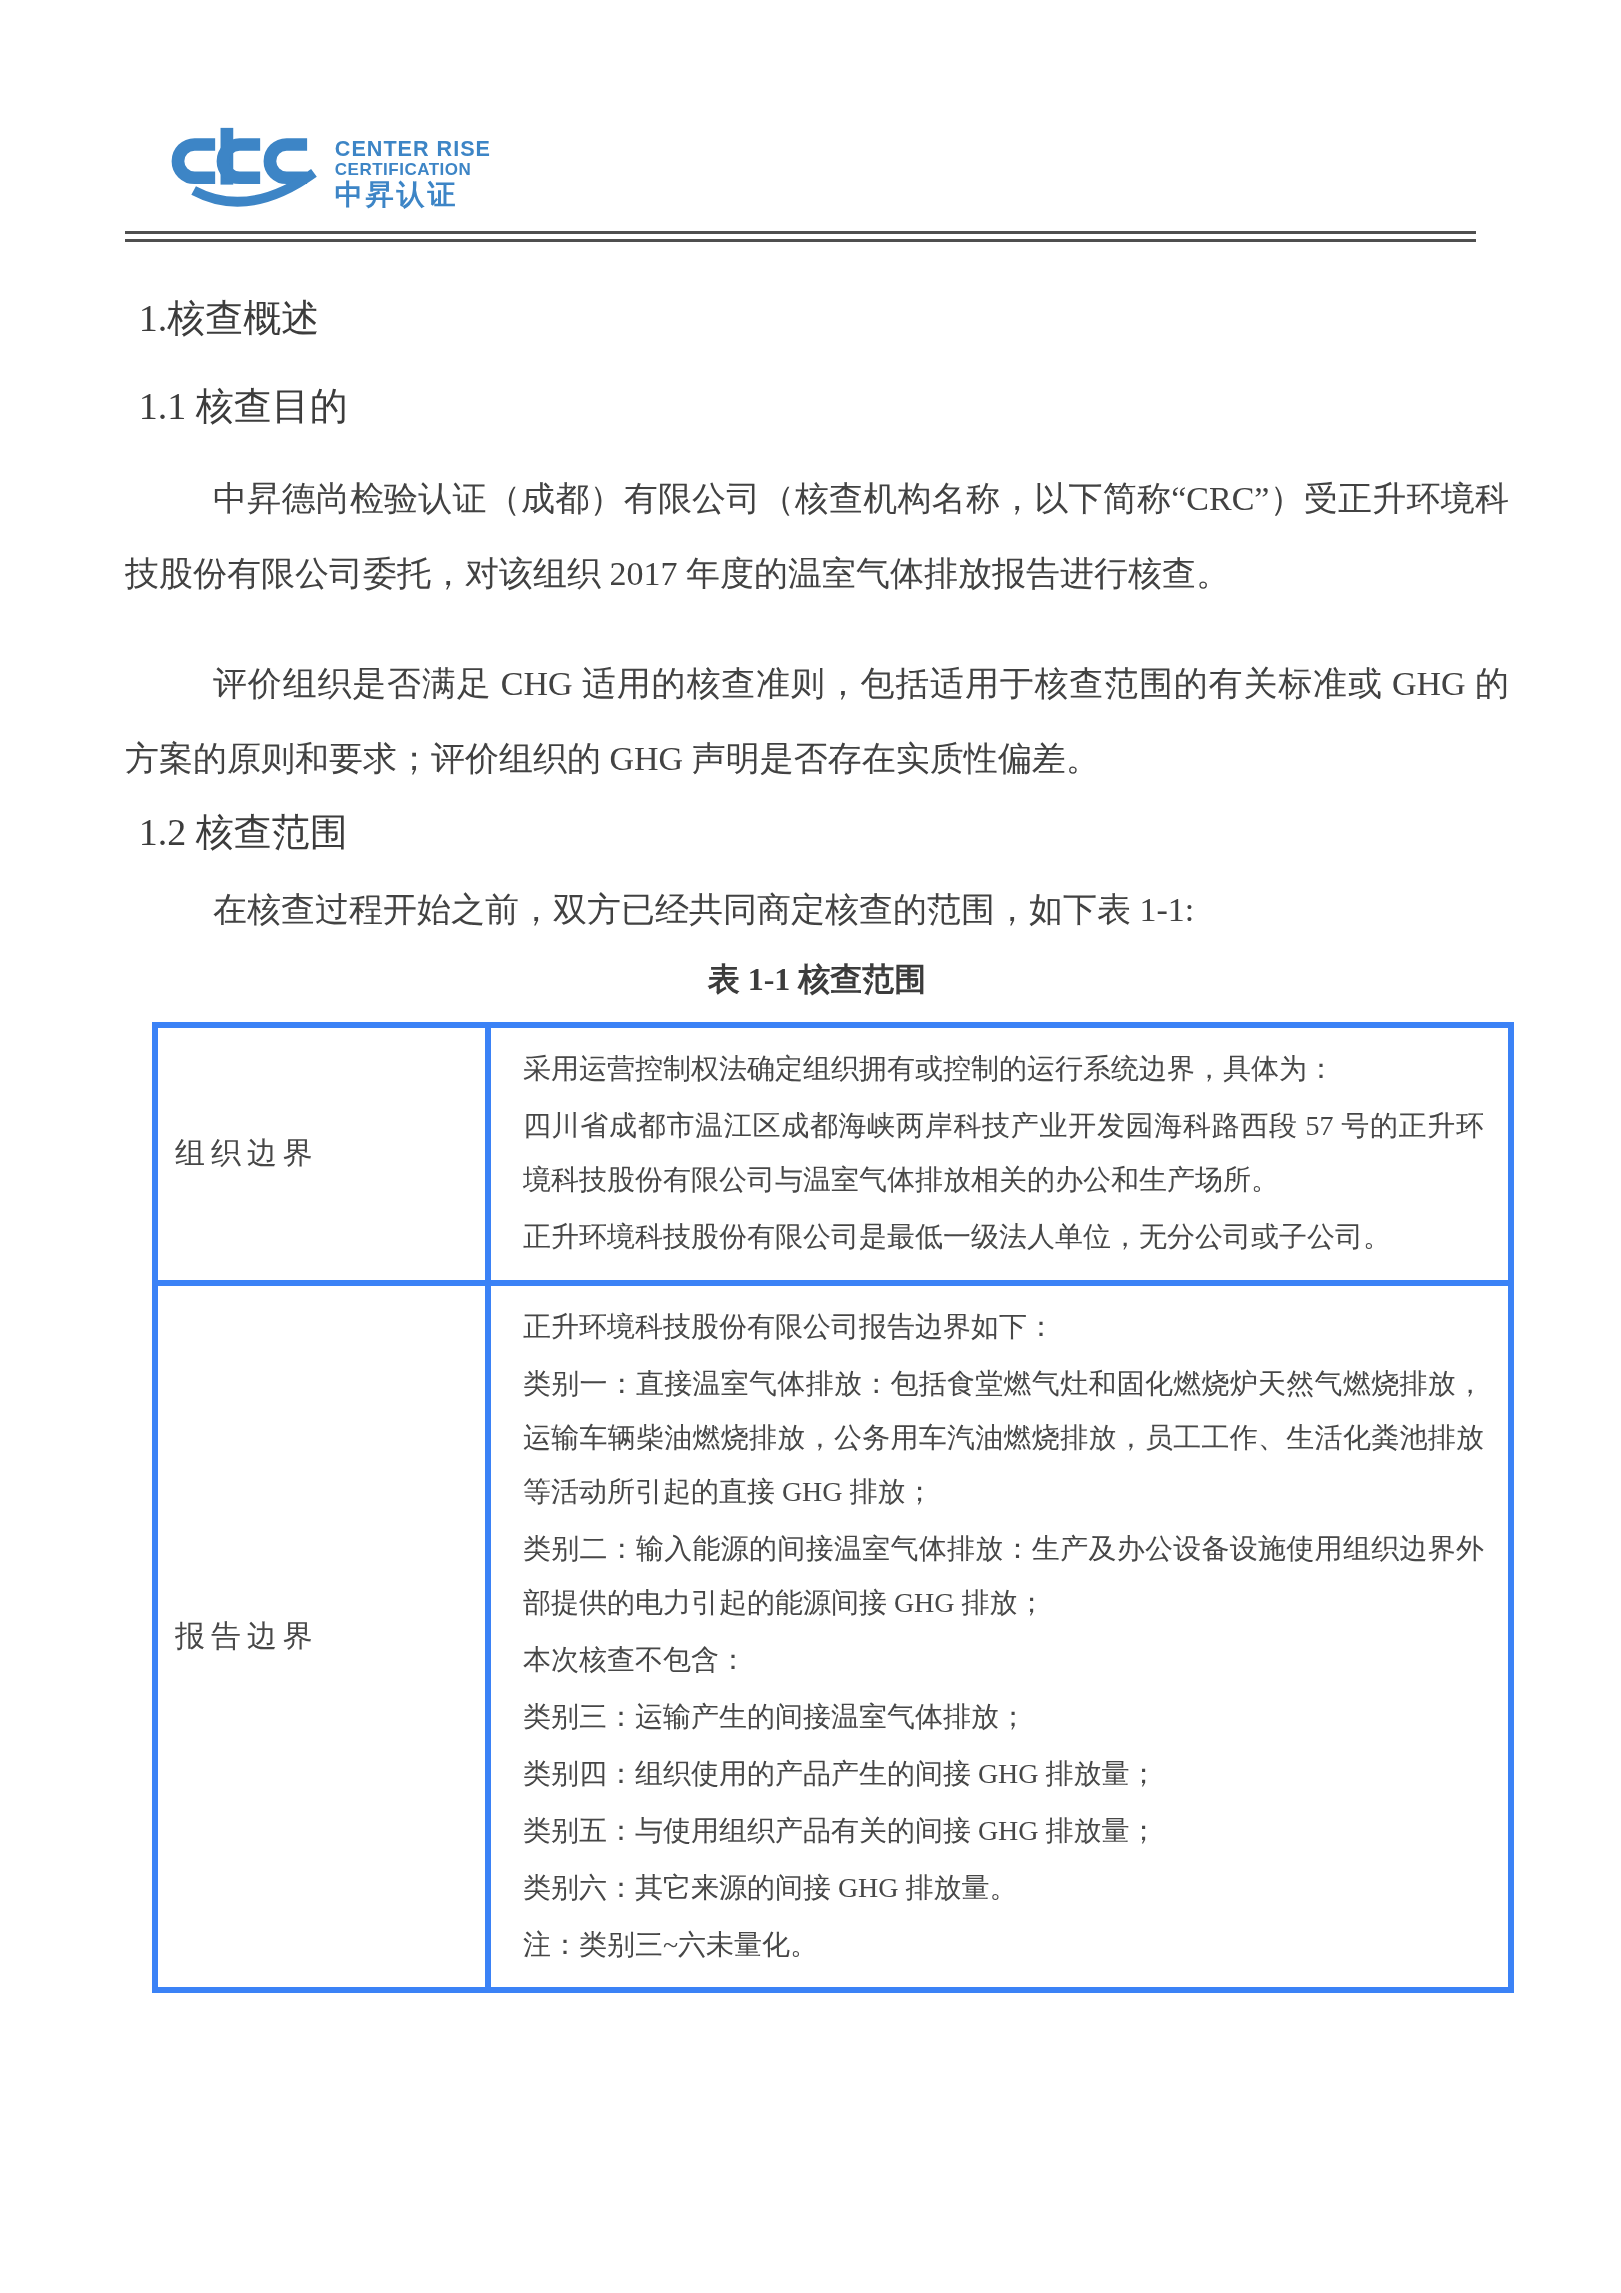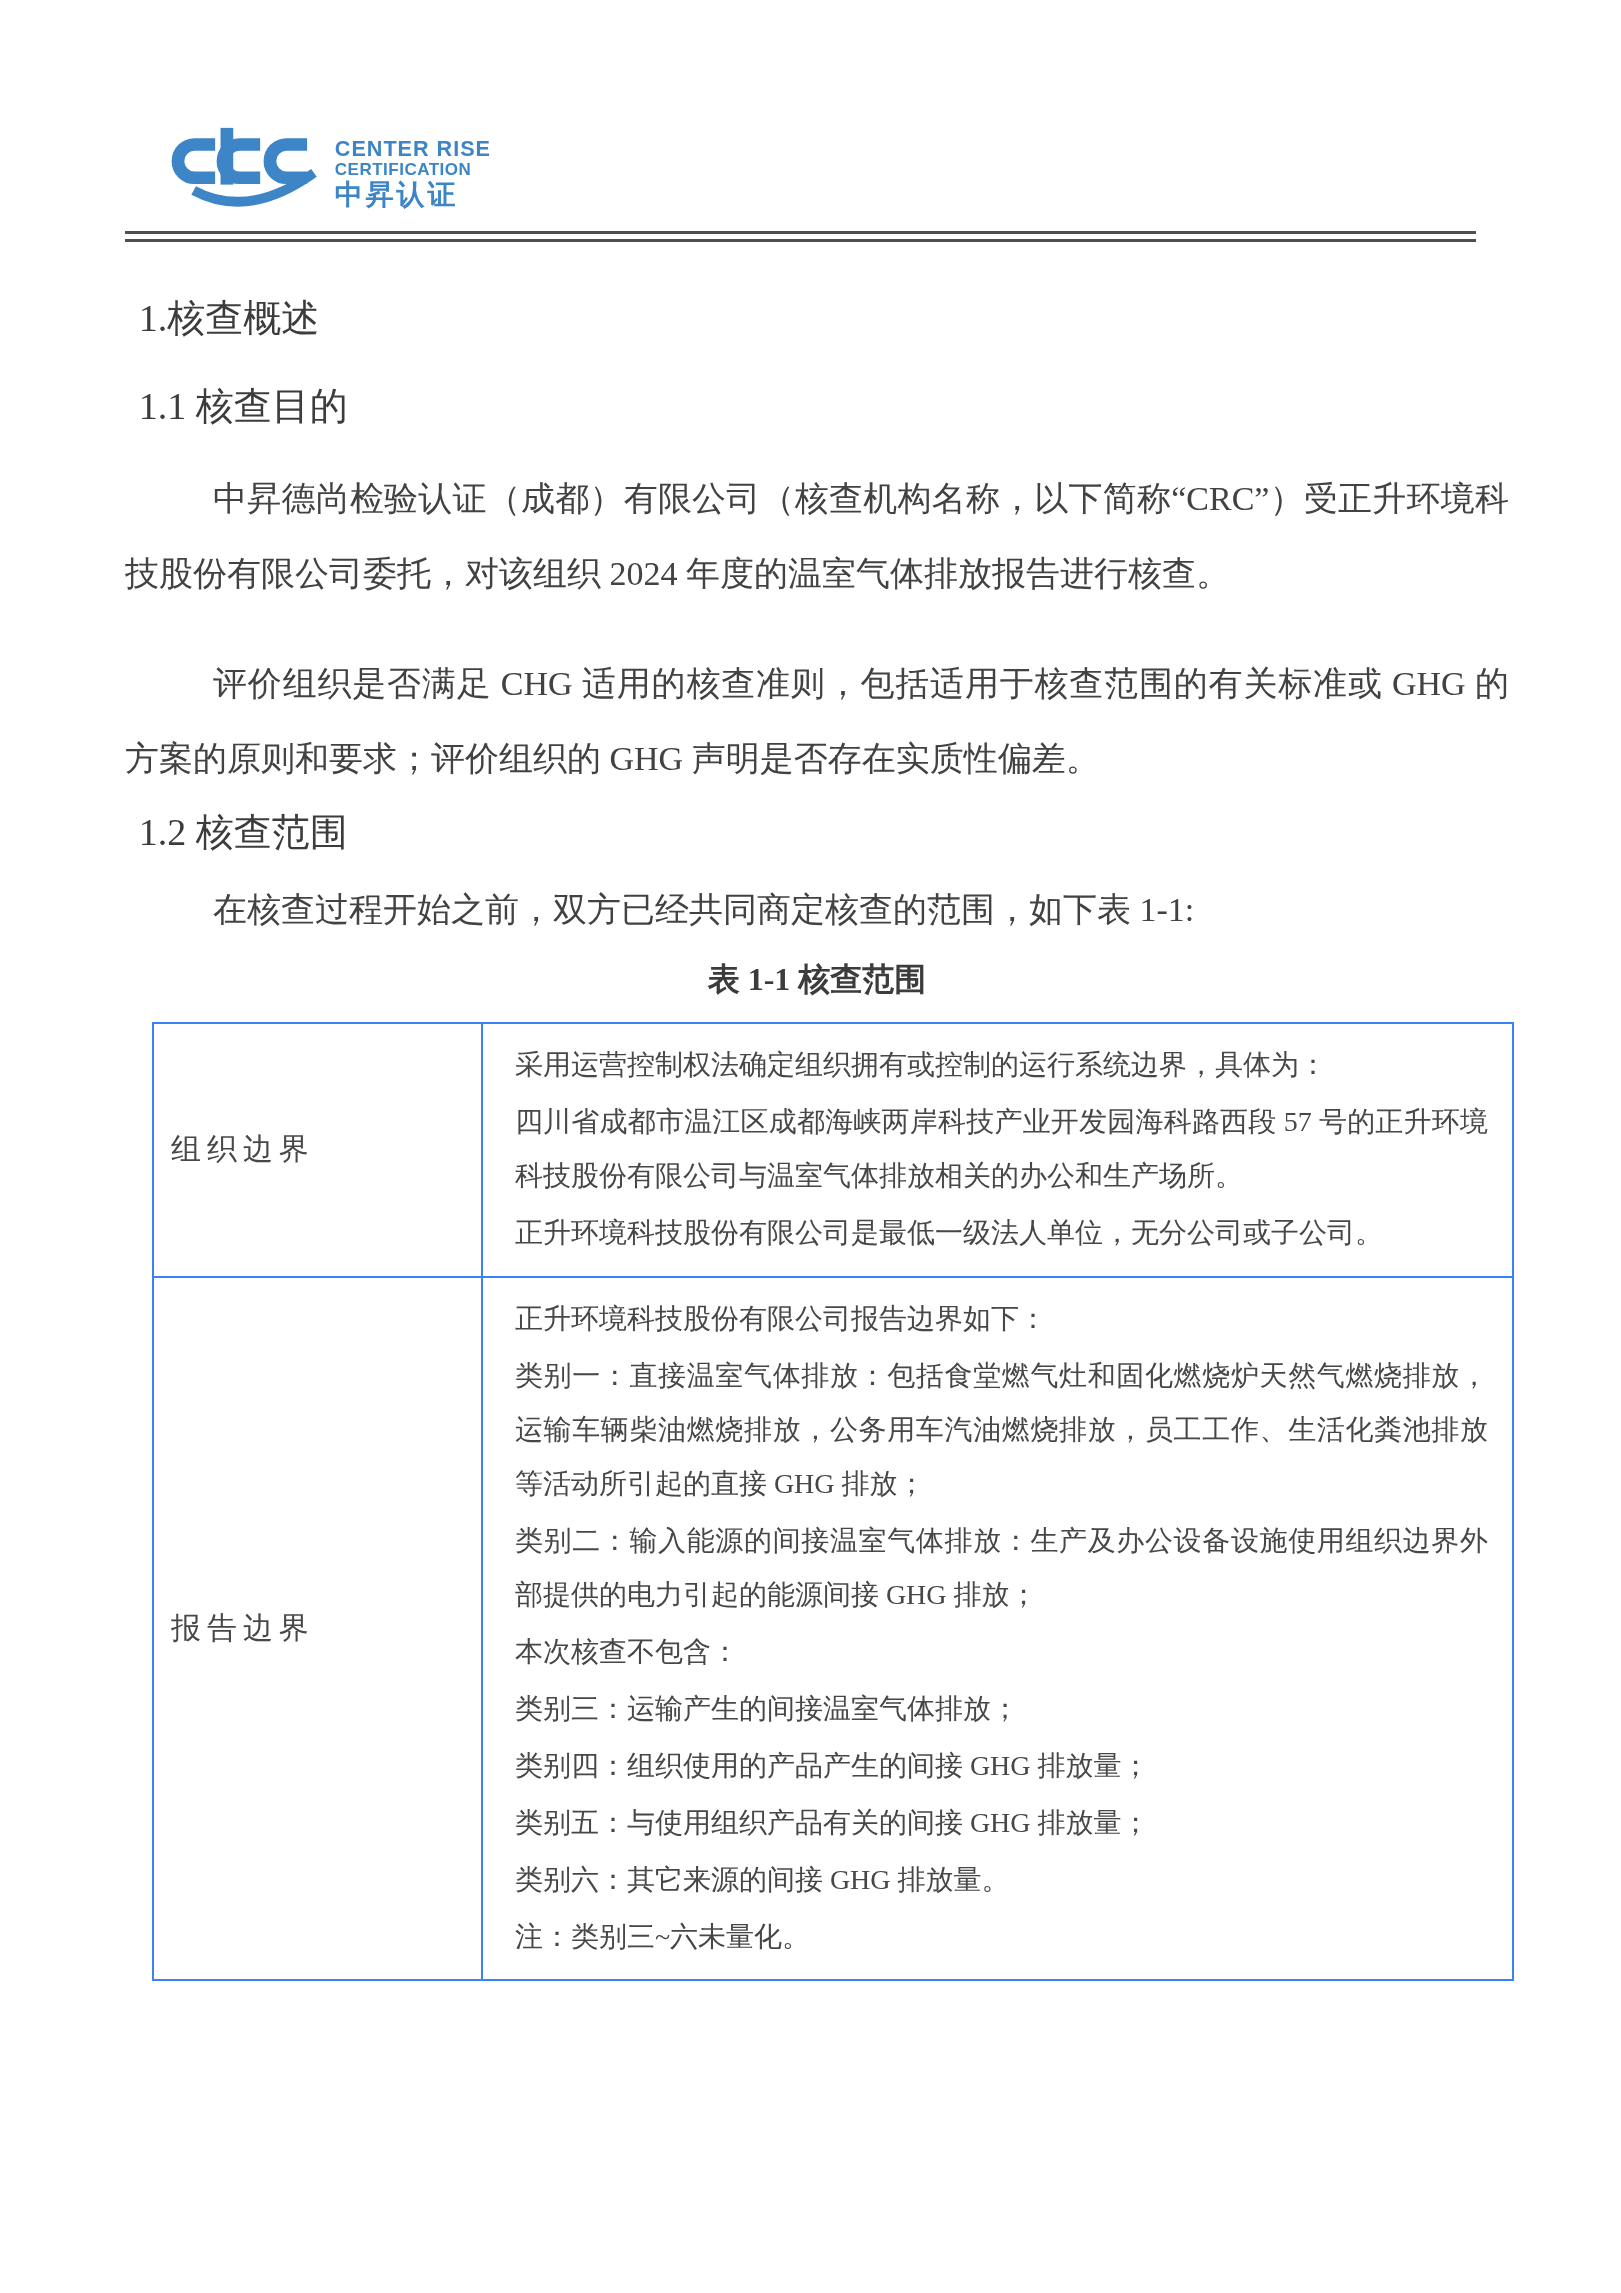--- a/index.html
+++ b/index.html
@@ -86,21 +86,21 @@
   }
 
   
   table.scope {
     margin: 19.6px 0 0 26.5px;
     width: 1362px;
     border-collapse: collapse;
     table-layout: fixed;
   }
   table.scope td {
-    border: 2px solid #3b82f6;
+    border: 6px solid #3b82f6;
     vertical-align: middle;
   }
   td.lbl {
     width: 300px;
     padding: 9.8px 9.8px 9.8px 17.6px;
     font-size: 30px;
     letter-spacing: 5.9px;
     color: #474747;
   }
   td.val {
@@ -139,21 +139,21 @@
   </div>
 
   <div class="header-rule"></div>
 
   <div class="content">
 
     <div class="h-sec">1.核查概述</div>
 
     <div class="h-sec h-sub">1.1 核查目的</div>
 
-    <p class="para">中昇德尚检验认证（成都）有限公司（核查机构名称，以下简称“CRC”）受正升环境科技股份有限公司委托，对该组织 2024 年度的温室气体排放报告进行核查。</p>
+    <p class="para">中昇德尚检验认证（成都）有限公司（核查机构名称，以下简称“CRC”）受正升环境科技股份有限公司委托，对该组织 2017 年度的温室气体排放报告进行核查。</p>
 
     <p class="para tight">评价组织是否满足 CHG 适用的核查准则，包括适用于核查范围的有关标准或 GHG 的方案的原则和要求；评价组织的 GHG 声明是否存在实质性偏差。</p>
 
     <div class="h-sec h-12">1.2 核查范围</div>
 
     <p class="para single">在核查过程开始之前，双方已经共同商定核查的范围，如下表 1-1:</p>
 
     <div class="table-title">表 1-1 核查范围</div>
 
     <table class="scope">

